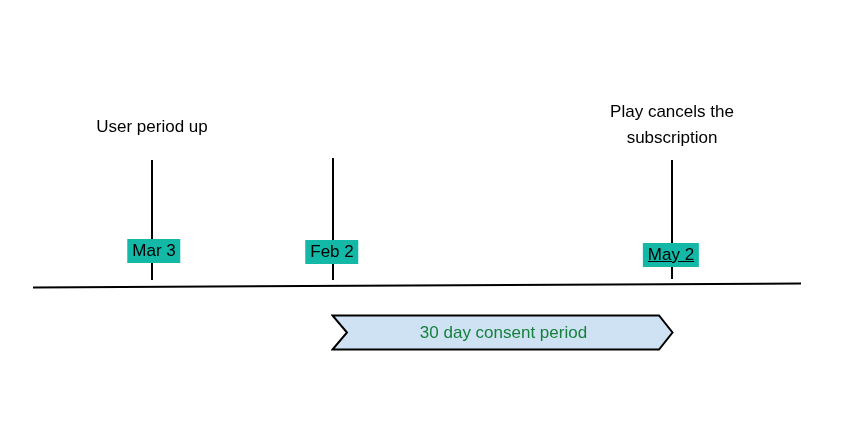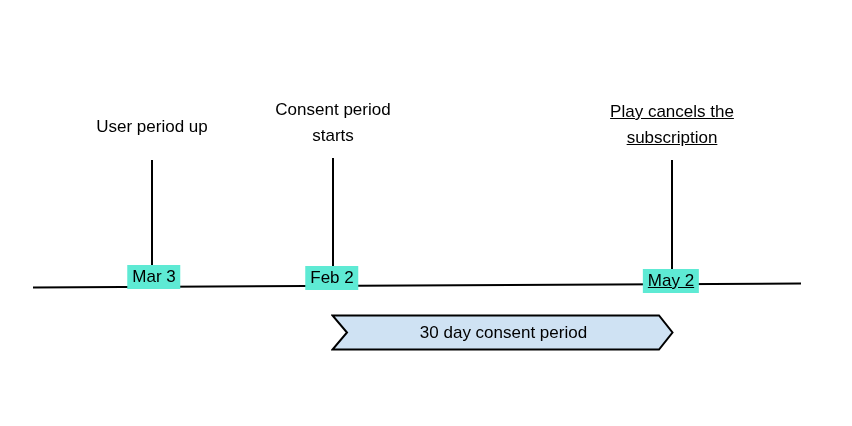--- a/index.html
+++ b/index.html
@@ -19,37 +19,36 @@
   .caption {
     position: absolute;
     text-align: center;
     font-size: 17px;
     line-height: 26px;
     color: #000000;
     transform: translateX(-50%);
   }
   .caption.one-line { white-space: nowrap; }
   .caption.w150 { width: 150px; }
-  .caption.w170 { width: 170px; text-decoration: underline; }
+  .caption.w170 { width: 170px; }
   .tick {
     position: absolute;
     width: 2px;
     background: #000000;
     z-index: 1;
   }
   .date-label {
     position: absolute;
     transform: translateX(-50%);
-    background: #5eead4;
+    background: #14b8a6;
     font-size: 17px;
     line-height: 22px;
     padding: 1px 5px;
     white-space: nowrap;
     z-index: 2;
-    margin-top: 26px;
   }
   .axis-svg, .banner-svg {
     position: absolute;
     pointer-events: none;
   }
   .axis-svg { left: 0; top: 0; }
   .banner-svg { left: 331px; top: 314px; }
   .banner-svg polygon {
     stroke: #000000;
     stroke-width: 2;
@@ -62,32 +61,31 @@
   .banner-label {
     position: absolute;
     left: 331px;
     top: 314px;
     width: 345px;
     height: 37px;
     display: flex;
     align-items: center;
     justify-content: center;
     font-size: 17px;
-    color: #000000;
+    color: #15803d;
     z-index: 3;
   }
 </style>
 </head>
 <body>
 
 <div class="canvas">
 
   <div class="caption one-line" style="left:152px; top:114px;">User period up</div>
 
-  <div class="caption w150" style="left:333px; top:97px;">Consent period starts</div>
 
   <div class="caption w170" style="left:672px; top:99px;">Play cancels the subscription</div>
 
   <div class="tick" style="left:151px; top:160px; height:120px;"></div>
   <div class="tick" style="left:332px; top:158px; height:122px;"></div>
   <div class="tick" style="left:671px; top:160px; height:119px;"></div>
 
   <div class="date-label" style="left:154px; top:239px;">Mar 3</div>
   <div class="date-label" style="left:332px; top:240px;">Feb 2</div>
   <div class="date-label" style="left:671px; top:243px;text-decoration:underline;">May 2</div>

